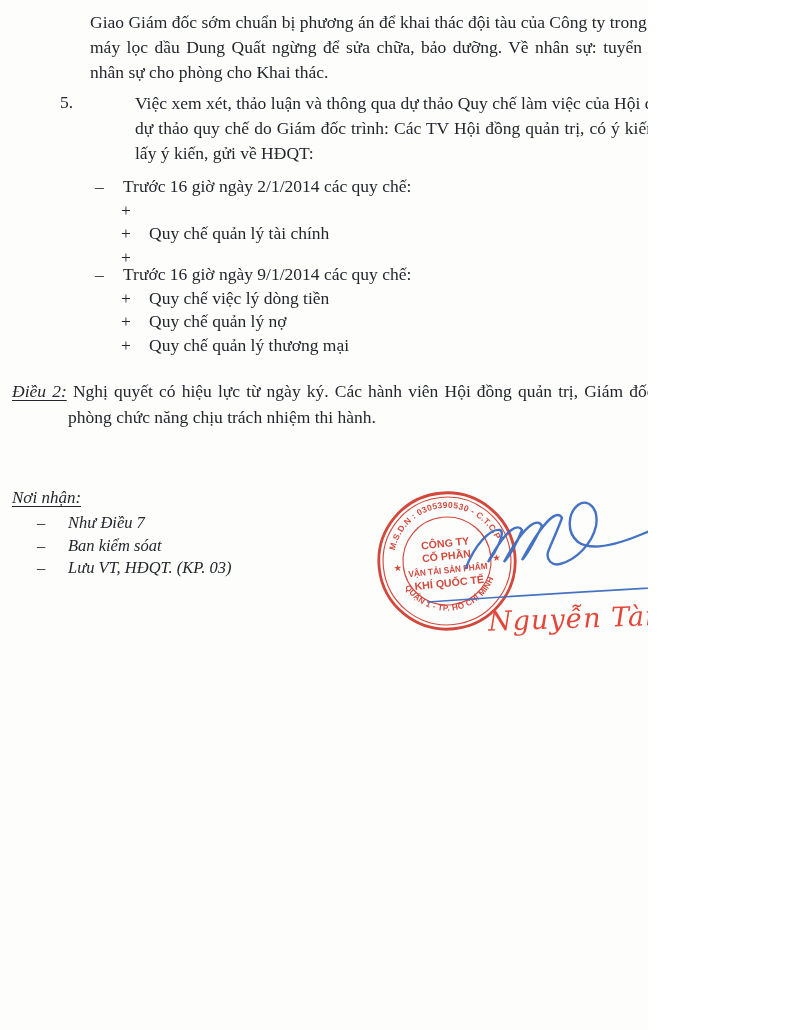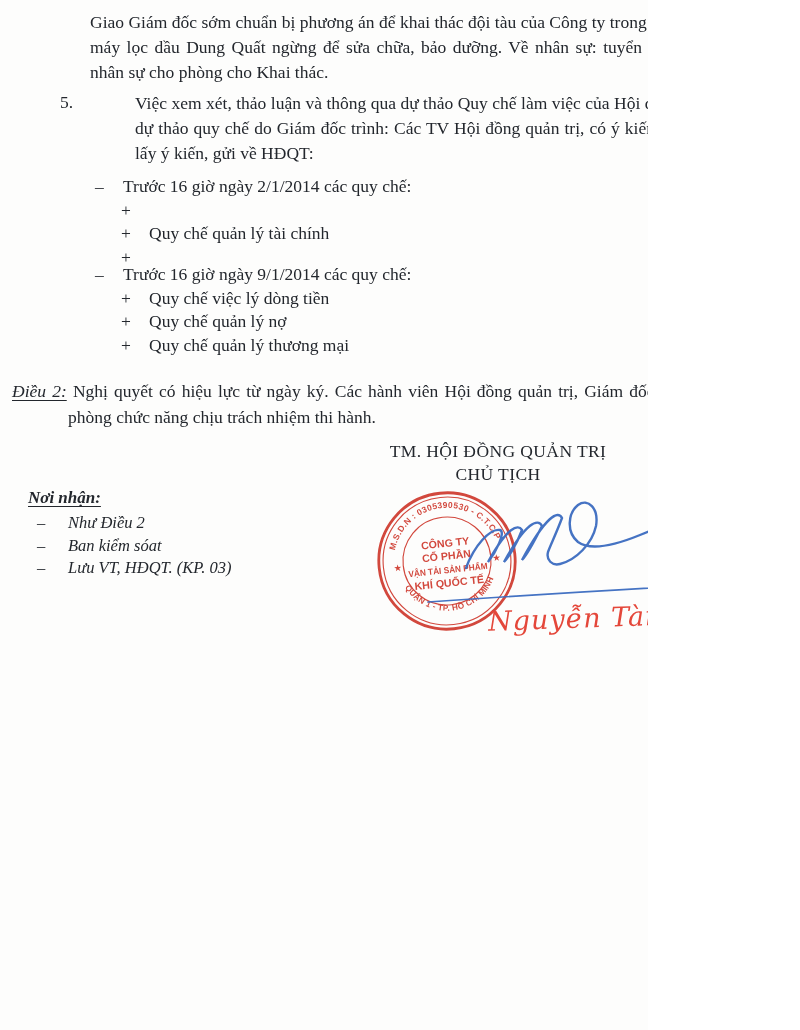--- a/index.html
+++ b/index.html
@@ -23,22 +23,22 @@
   .lrow.sub{padding-left:26px;}
   
   .art2{left:12px; top:379px; width:735px; font-size:17.5px; line-height:25.5px;
         text-align:justify; padding-left:56px; text-indent:-56px; box-sizing:border-box;}
   .art2-label{font-style:italic; text-decoration:underline; text-underline-offset:3px;}
   
   .tm-block{left:348px; top:440px; width:300px; text-align:center;
             font-size:17.5px; line-height:23px; letter-spacing:.4px;}
   
   .recips{left:12px; top:488px; font-size:17px;}
-  .recips-label{font-weight:bold; font-style:italic; text-decoration:underline;
-                text-underline-offset:3px;margin-left:16px;}
+  .recips-label{font-weight:normal; font-style:italic; text-decoration:underline;
+                text-underline-offset:3px;}
   .recips .rrow{display:flex; font-style:italic; font-size:16.5px; line-height:22.5px;}
   .recips .rrow{padding-left:25px;}
   .recips .rrow .mark{width:31px; flex:none;}
   .recips .rows{margin-top:4px;}
   
   .stamp{position:absolute;}
   .stamp-main{left:376px; top:490px; width:142px; height:142px;
               transform:rotate(-6deg); opacity:.93;}
   .stamp-edge{left:753px; top:367px; width:150px; height:150px;
               transform:rotate(-30deg); opacity:.9;}
@@ -98,31 +98,27 @@
       <span>Quy chế quản lý nợ</span>
     </div>
     <div class="lrow sub">
       <span class="mark">+</span>
       <span>Quy chế quản lý thương mại</span>
     </div>
   </div>
 
   <p class="abs art2"><span class="art2-label">Điều 2:</span> <span>Nghị quyết có hiệu lực từ ngày ký. Các hành viên Hội đồng quản trị, Giám đốc công ty, các phòng chức năng chịu trách nhiệm thi hành.</span></p>
 
-  <div class="abs tm-block">
-    <div>TM. HỘI ĐỒNG QUẢN TRỊ</div>
-    <div>CHỦ TỊCH</div>
-  </div>
 
   <div class="abs recips">
     <div class="recips-label">Nơi nhận:</div>
     <div class="rows">
       <div class="rrow">
         <span class="mark">–</span>
-        <span>Như Điều 2</span>
+        <span>Như Điều 7</span>
       </div>
       <div class="rrow">
         <span class="mark">–</span>
         <span>Ban kiểm sóat</span>
       </div>
       <div class="rrow">
         <span class="mark">–</span>
         <span>Lưu VT, HĐQT. (KP. 03)</span>
       </div>
     </div>

